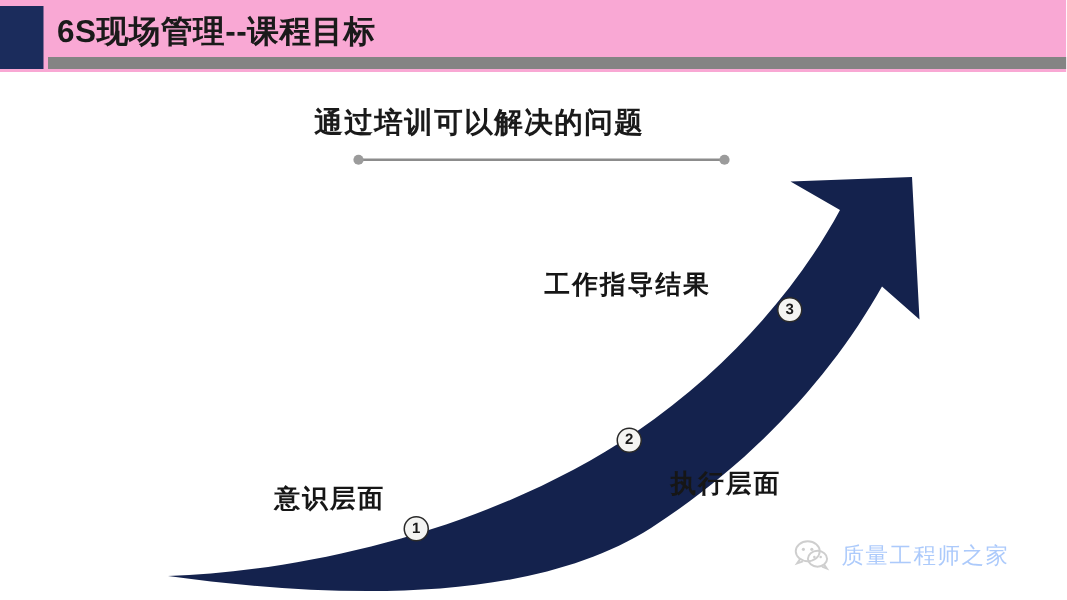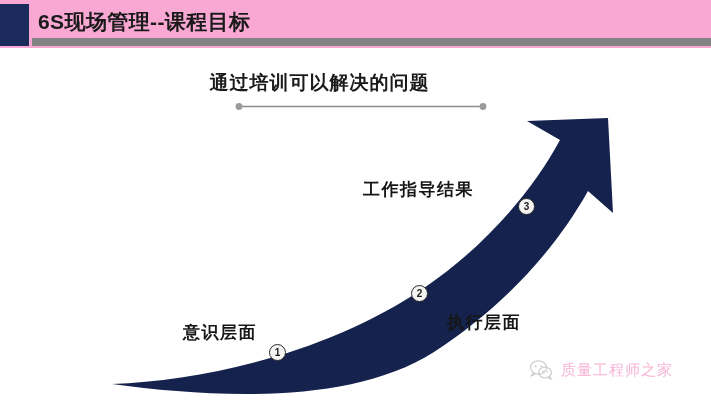--- a/index.html
+++ b/index.html
@@ -129,21 +129,21 @@
     align-items: center;
     gap: 7px;
     opacity: 0.42;
   }
   #watermark-logo {
     width: 26px;
     height: 26px;
   }
   #watermark-text {
     font-size: 15px;
-    color: #ec4899;
+    color: #3b82f6;
     letter-spacing: 1px;
     white-space: nowrap;
   }
 </style>
 </head>
 <body>
 
 <div id="slide">
 
   <div id="header-band">

